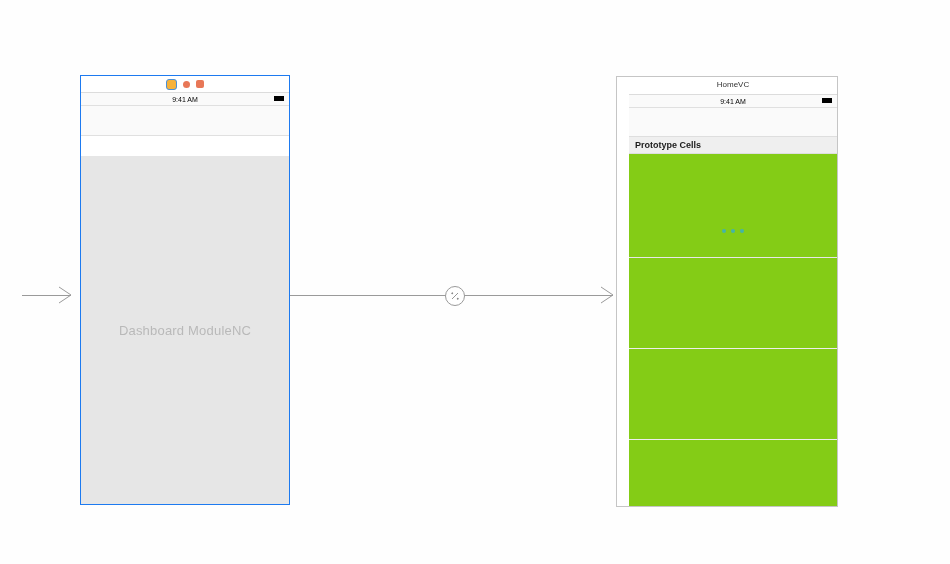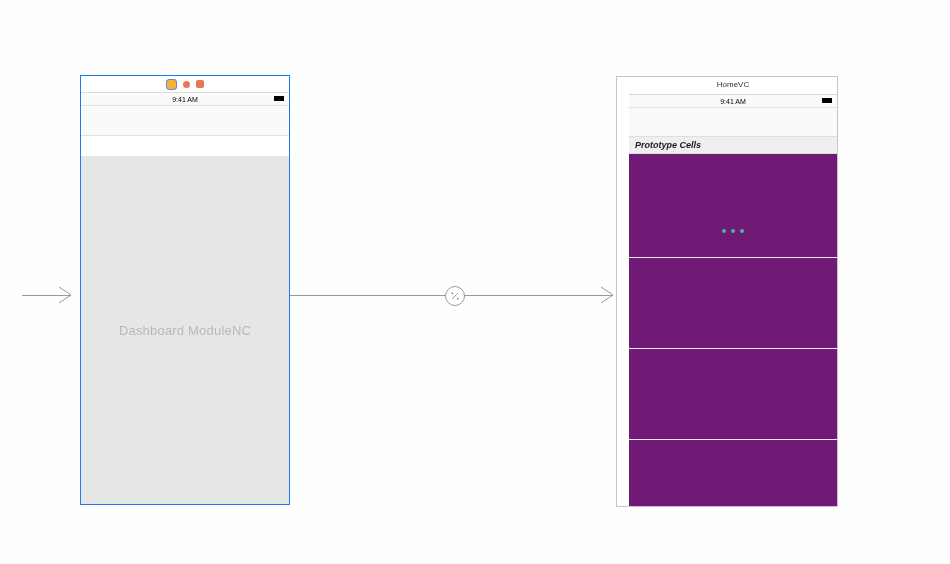--- a/index.html
+++ b/index.html
@@ -149,22 +149,21 @@
       letter-spacing: 0.2px;
     }
 
     
     .tv-body {
       position: absolute;
       left: 0;
       right: 0;
       top: 41px;
       bottom: 0;
-      background: #701a75;
-      font-style: italic;
+      background: #84cc16;
     }
     .tv-header {
       height: 16px;
       line-height: 16px;
       background: #efefef;
       padding-left: 6px;
       font-size: 9px;
       font-weight: 600;
       color: #1b1b1b;
       border-top: 1px solid #dedede;

